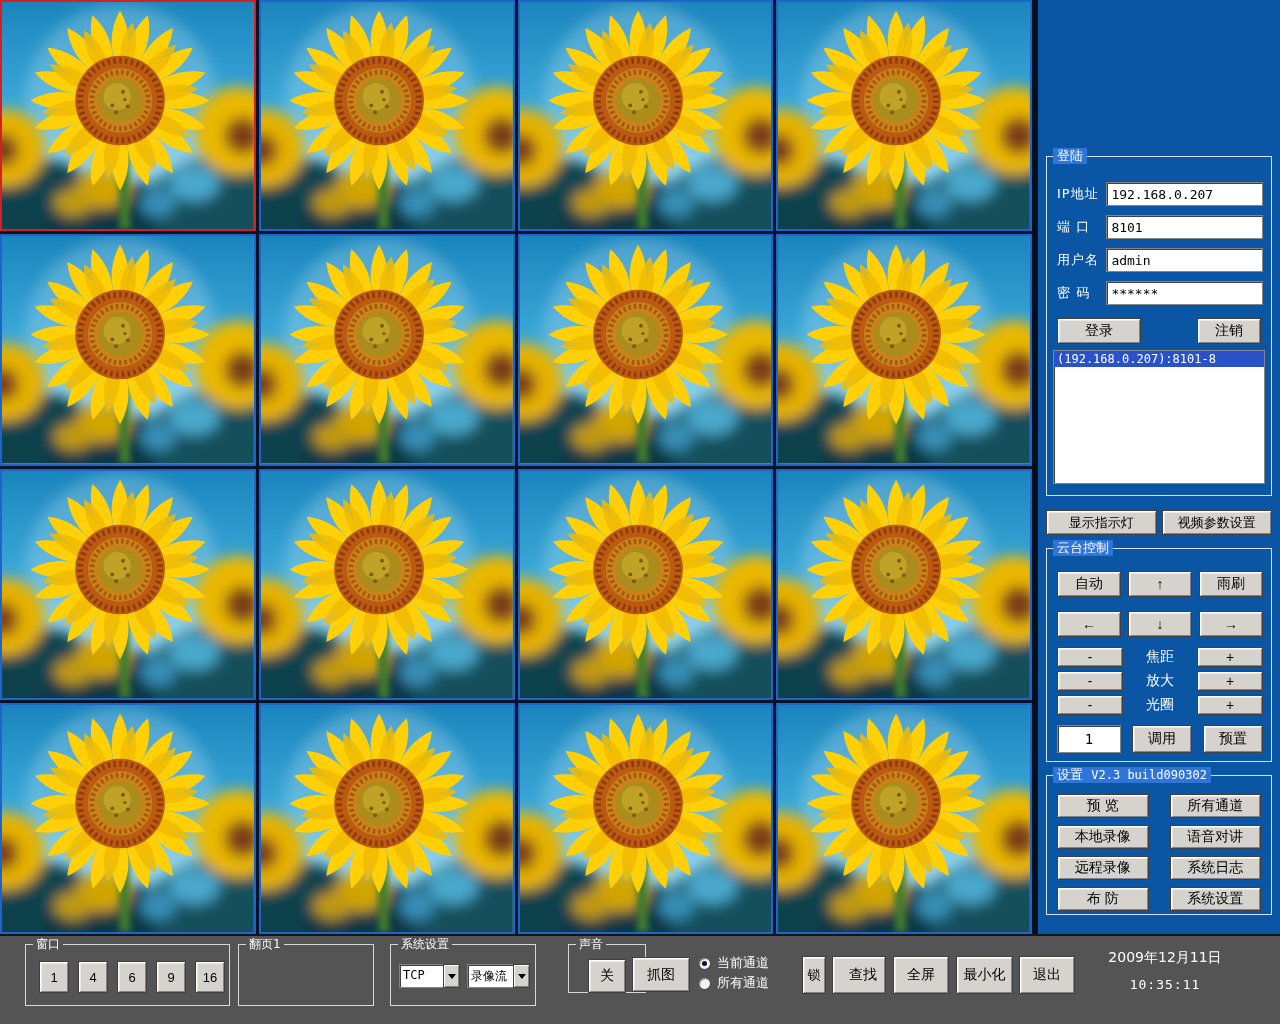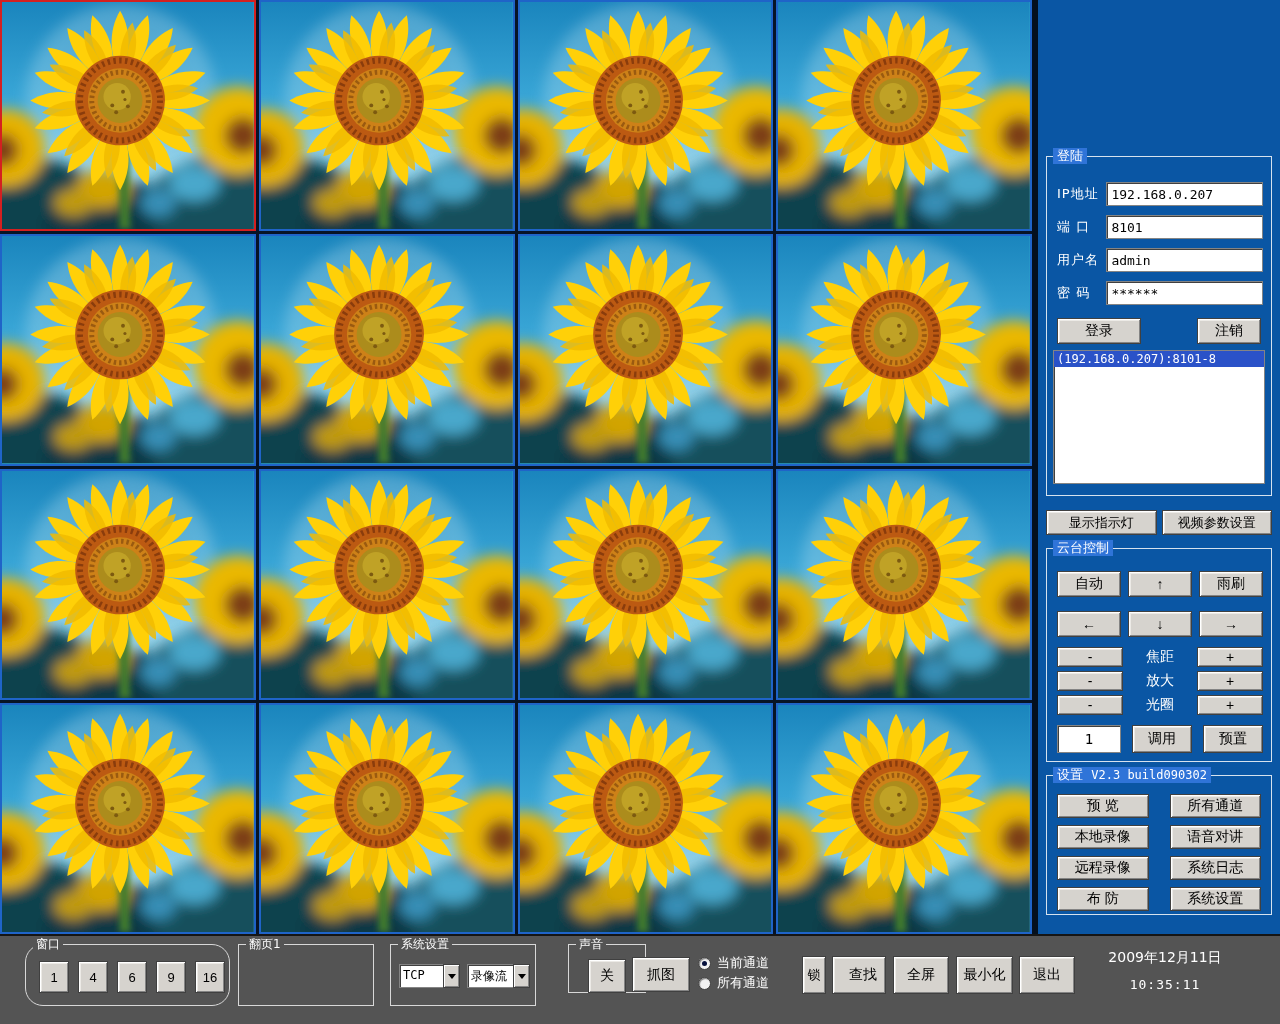--- a/index.html
+++ b/index.html
@@ -82,21 +82,21 @@
   
   .bottom-bar {
     position:absolute; left:0; top:934px; width:1280px; height:90px;
     background:#545454; border-top:2px solid #151515;
   }
   .tb-group { position:absolute; border:1px solid #d8d8d8; }
   .tb-label {
     position:absolute; top:-8px; left:7px; background:#545454; color:#fff;
     font-size:12px; line-height:14px; padding:0 3px; white-space:nowrap;
   }
-  .win-group { left:25px; top:8px; width:205px; height:62px;border-radius:18px; }
+  .win-group { left:25px; top:8px; width:205px; height:62px; }
   .win-btns { display:flex; gap:9px; padding:16px 0 0 13px; }
   .win-btns .btn { width:30px; height:32px; }
   .page-group { left:238px; top:8px; width:136px; height:62px; }
   .page-btns { display:flex; gap:7px; padding:16px 0 0 9px; }
   .page-btns .btn { width:55px; height:32px; }
   .conn-group { left:390px; top:8px; width:146px; height:62px; }
   .conn-inner { display:flex; gap:7px; padding:19px 0 0 8px; }
   .combo { display:flex; height:24px; }
   .combo-val {
     background:#fff; color:#000; border:1px solid #848484; border-right:none;

